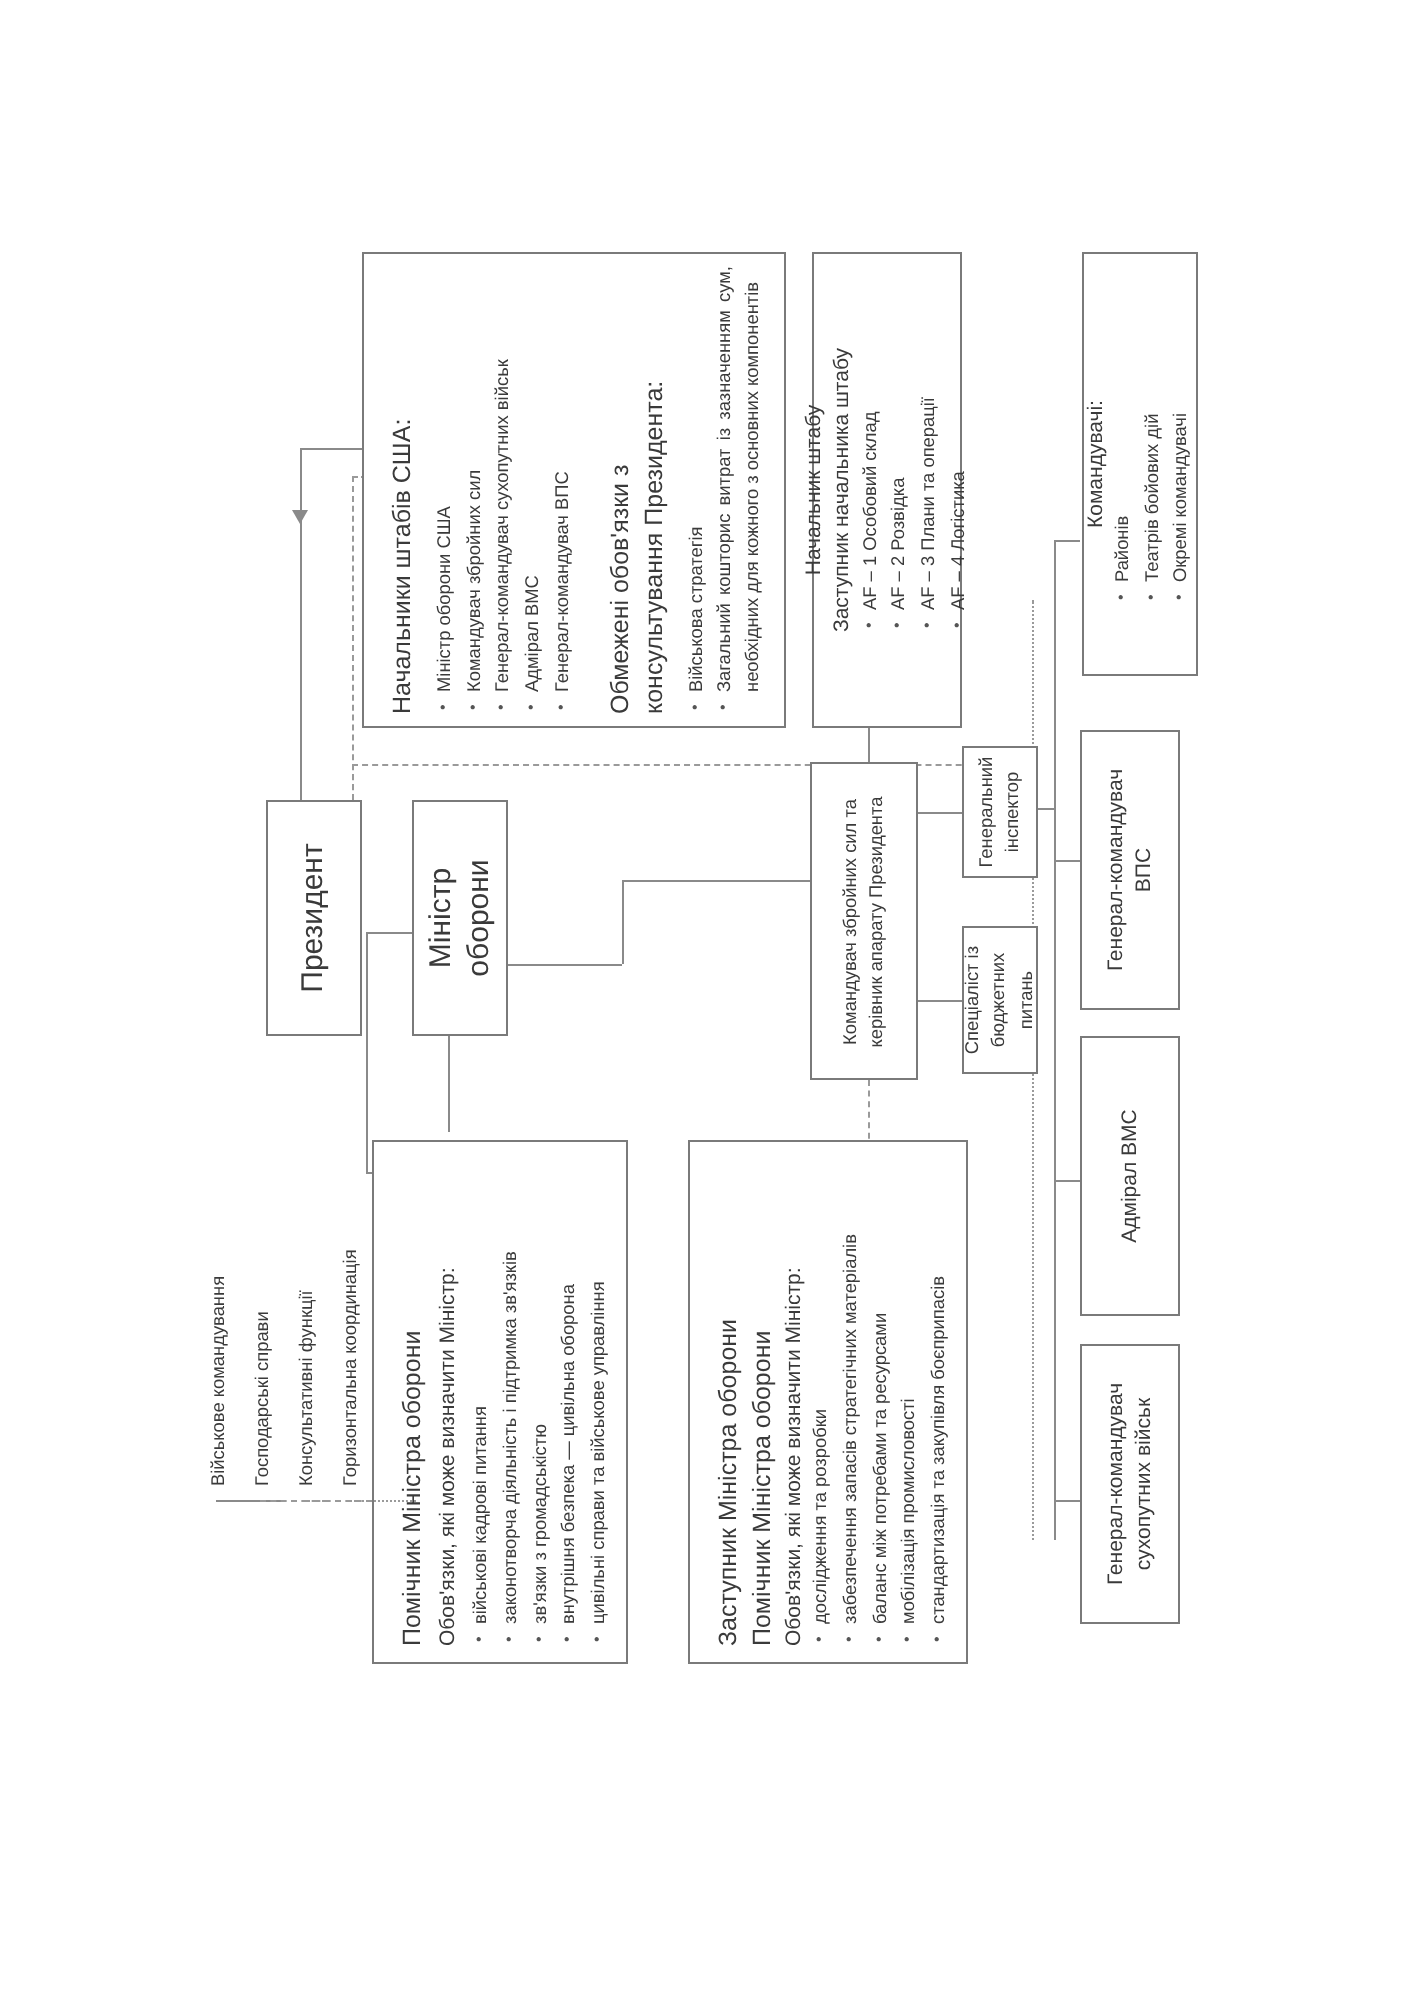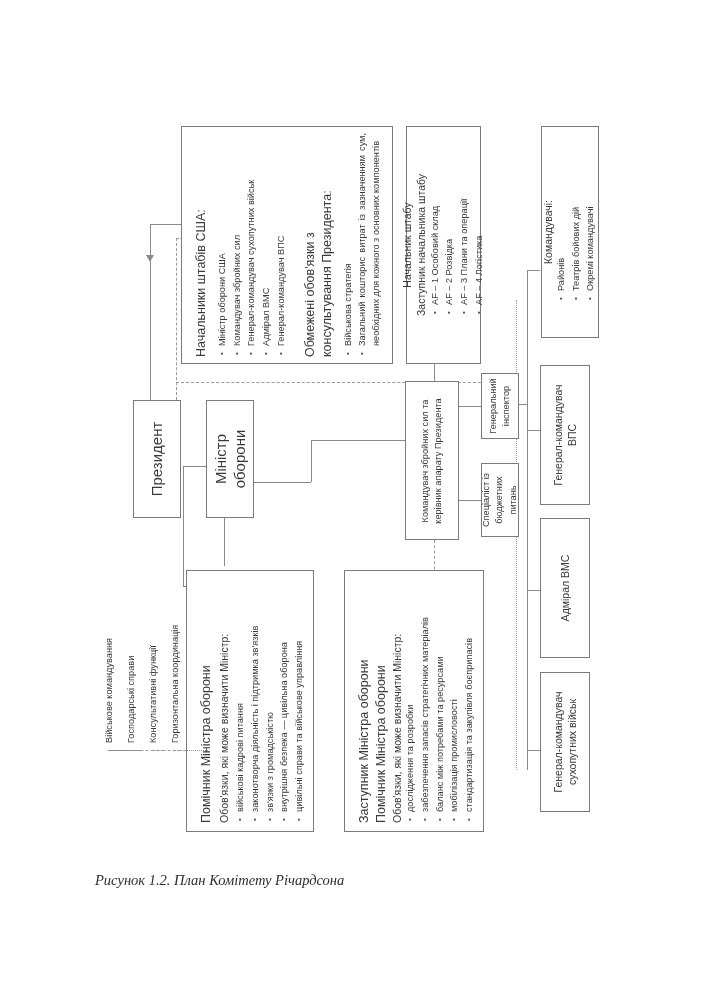--- a/index.html
+++ b/index.html
@@ -290,15 +290,14 @@
     <div class="lg-key" style="left:30px;top:150px;border-top:1.3px dashed #9a9a9a;"></div>
     <div class="lg-key" style="left:52px;top:150px;border-top:1.3px dashed #9a9a9a;"></div>
     <div class="lg-key" style="left:74px;top:150px;border-top:1.3px dotted #9a9a9a;"></div>
 
     <div class="lg-label" style="left:4px;top:143px;">Військове командування</div>
     <div class="lg-label" style="left:26px;top:143px;">Господарські справи</div>
     <div class="lg-label" style="left:48px;top:143px;">Консультативні функції</div>
     <div class="lg-label" style="left:70px;top:143px;">Горизонтальна координація</div>
   </div>
 
-  <div id="caption">Рисунок 1.2. План Комітету Річардсона</div>
 
 </div>
 
 </body></html>

